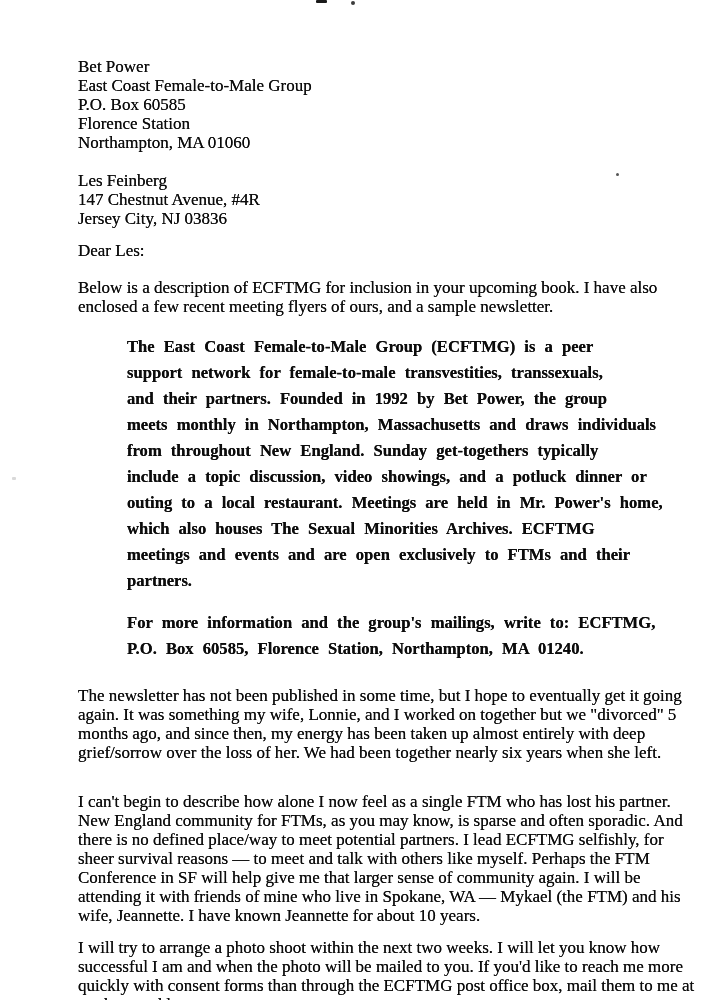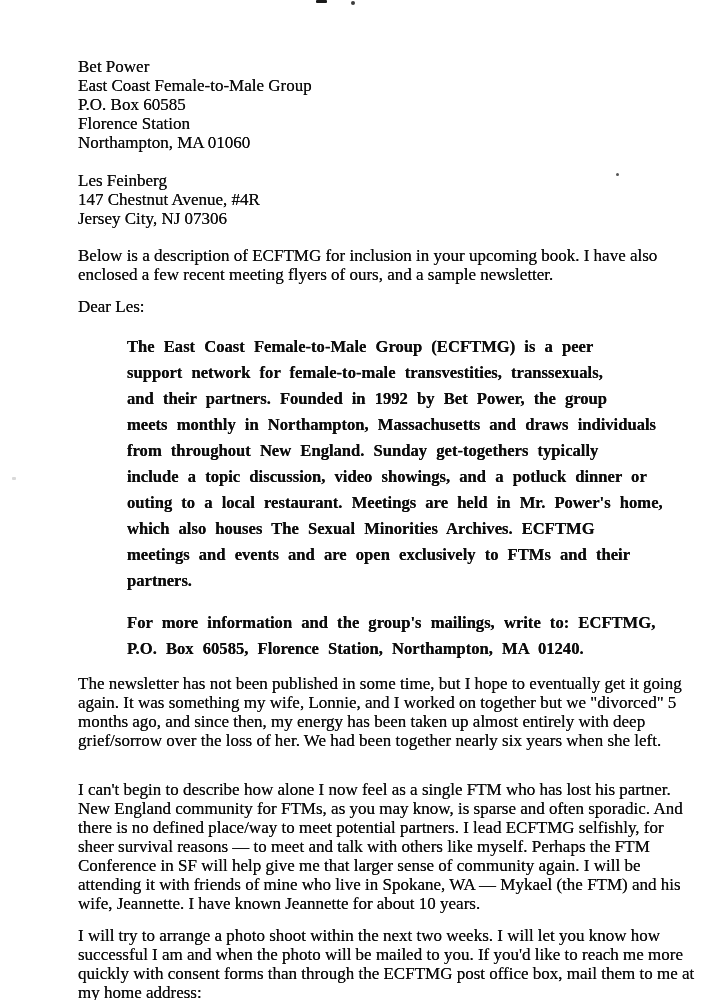--- a/index.html
+++ b/index.html
@@ -38,21 +38,21 @@
     font-weight: 700;
     font-size: 16.6px;
     line-height: 26px;
     word-spacing: 0.30em;        
     white-space: pre-line;
     width: 560px;
     overflow: visible;
   }
   .description-paragraph { margin-top: 18px; }
   .contact-paragraph { margin-top: 16px; }
-  .newsletter-paragraph { margin-top: 12px; }
+  .newsletter-paragraph { margin-top: 24px; }
   .community-paragraph { margin-top: 30px; }
   .photo-paragraph { margin-top: 13px; }
   .home-address-block {
     margin-left: 221px;
     margin-top: -2px;
     line-height: 17px;
   }
   
   .speck {
     position: absolute;
@@ -78,26 +78,26 @@
 
     <div class="block sender-block">Bet Power
 East Coast Female-to-Male Group
 P.O. Box 60585
 Florence Station
 Northampton, MA 01060</div>
 
 
     <div class="block recipient-block">Les Feinberg
 147 Chestnut Avenue, #4R
-Jersey City, NJ 07306</div>
+Jersey City, NJ 03836</div>
+
+    <div class="block salutation">Dear Les:</div>
 
     <div class="block intro-paragraph">Below is a description of ECFTMG for inclusion in your upcoming book. I have also
 enclosed a few recent meeting flyers of ours, and a sample newsletter.</div>
-
-    <div class="block salutation">Dear Les:</div>
 
     <div class="bold-indent description-paragraph">The East Coast Female-to-Male Group (ECFTMG) is a peer
 support network for female-to-male transvestities, transsexuals,
 and their partners. Founded in 1992 by Bet Power, the group
 meets monthly in Northampton, Massachusetts and draws individuals
 from throughout New England. Sunday get-togethers typically
 include a topic discussion, video showings, and a potluck dinner or
 outing to a local restaurant. Meetings are held in Mr. Power's home,
 which also houses The Sexual Minorities Archives. ECFTMG
 meetings and events and are open exclusively to FTMs and their

